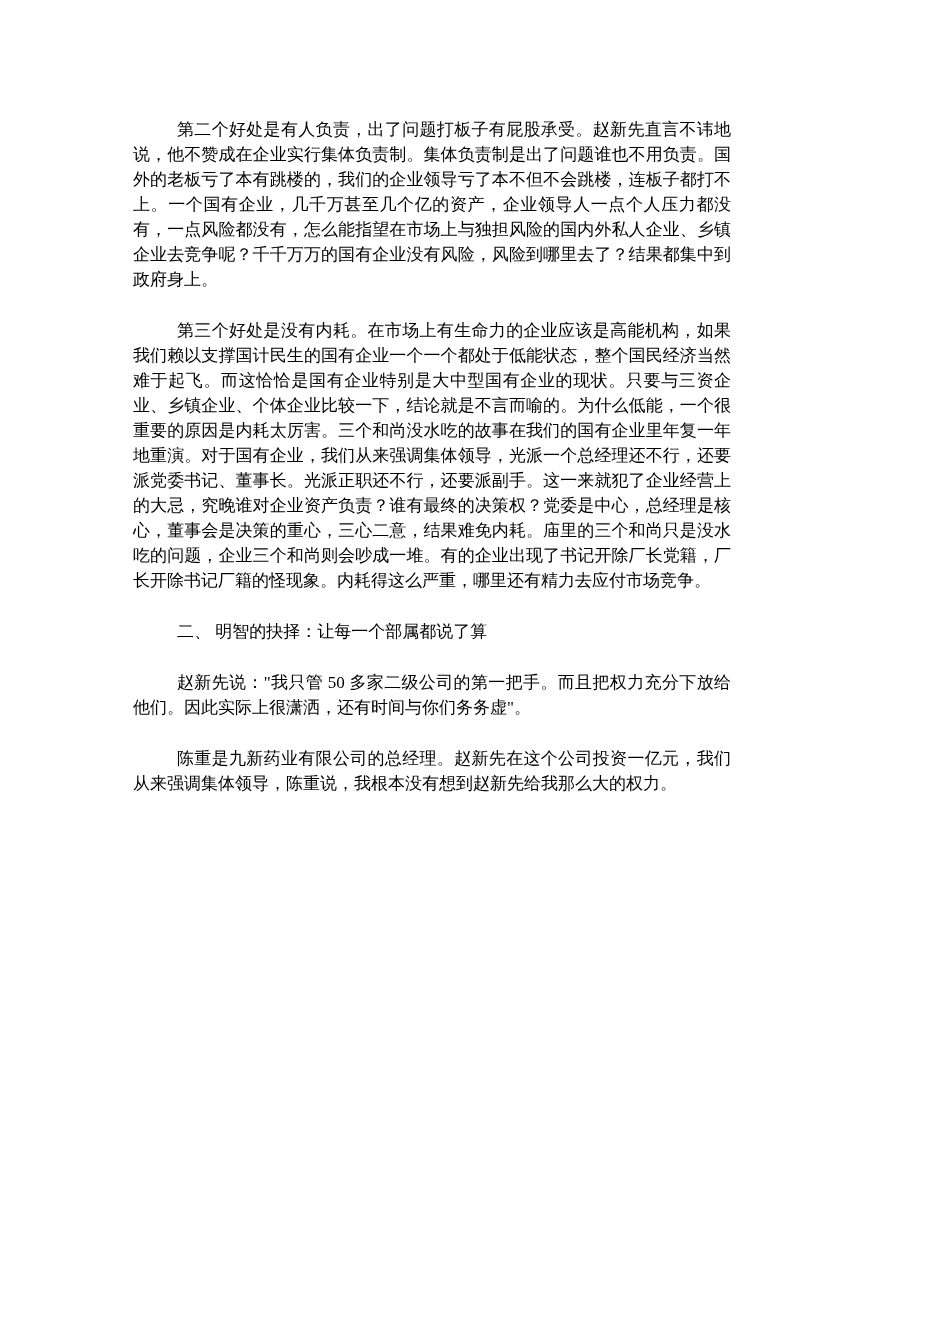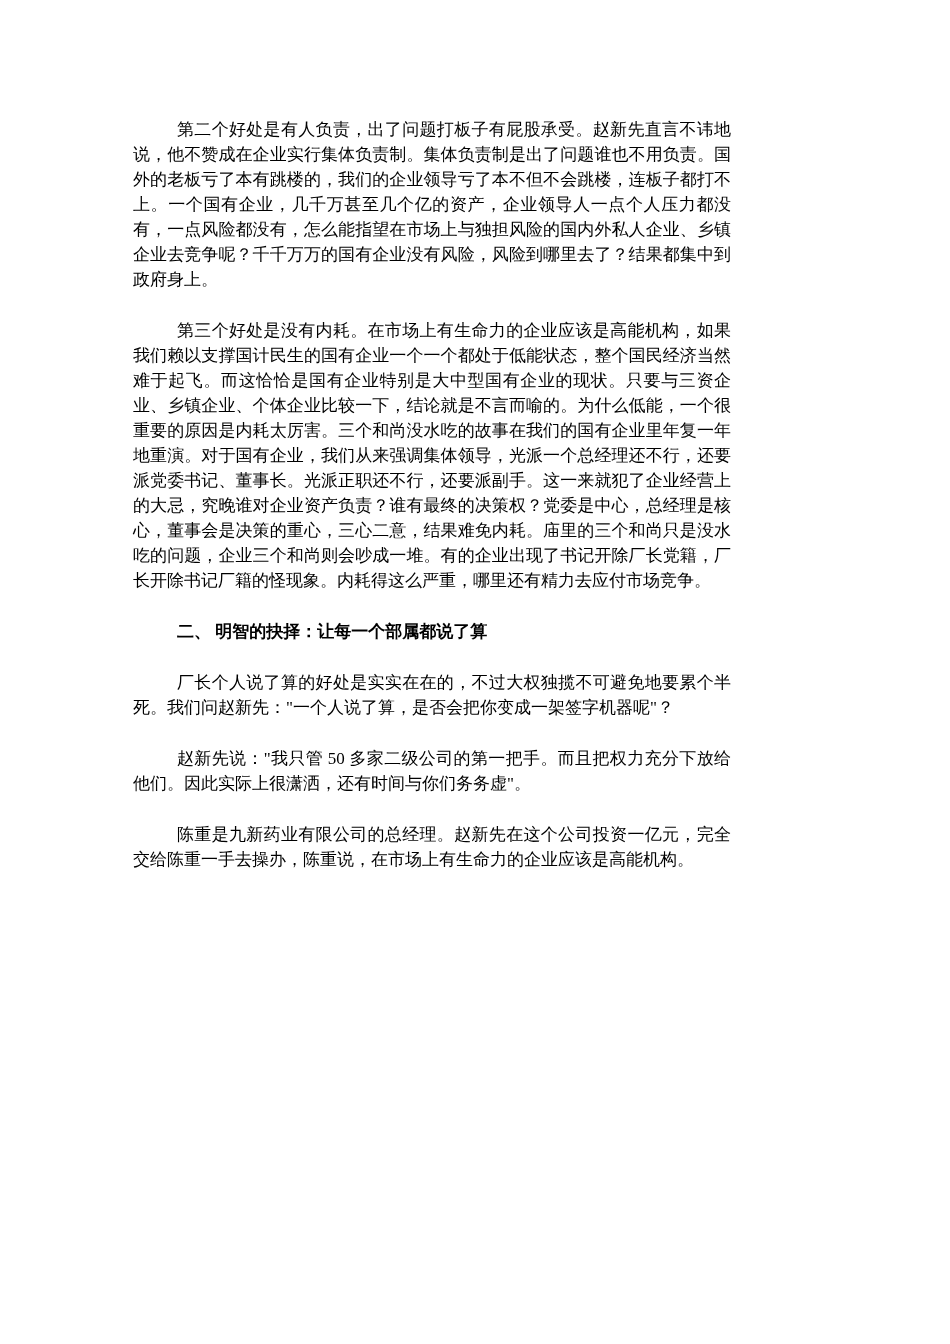--- a/index.html
+++ b/index.html
@@ -21,26 +21,25 @@
     text-align: justify;
     text-justify: inter-ideograph;
     overflow: hidden;
   }
   .para {
     margin: 0 0 26px 0;
     text-indent: 44px;
     word-break: break-all;
   }
   .heading {
-    font-weight: bold; 
+    font-weight: normal; 
   }
 </style>
 </head>
 <body>
 
 <div class="page">
   <p class="para">第二个好处是有人负责，出了问题打板子有屁股承受。赵新先直言不讳地说，他不赞成在企业实行集体负责制。集体负责制是出了问题谁也不用负责。国外的老板亏了本有跳楼的，我们的企业领导亏了本不但不会跳楼，连板子都打不上。一个国有企业，几千万甚至几个亿的资产，企业领导人一点个人压力都没有，一点风险都没有，怎么能指望在市场上与独担风险的国内外私人企业、乡镇企业去竞争呢？千千万万的国有企业没有风险，风险到哪里去了？结果都集中到政府身上。</p>
   <p class="para">第三个好处是没有内耗。在市场上有生命力的企业应该是高能机构，如果我们赖以支撑国计民生的国有企业一个一个都处于低能状态，整个国民经济当然难于起飞。而这恰恰是国有企业特别是大中型国有企业的现状。只要与三资企业、乡镇企业、个体企业比较一下，结论就是不言而喻的。为什么低能，一个很重要的原因是内耗太厉害。三个和尚没水吃的故事在我们的国有企业里年复一年地重演。对于国有企业，我们从来强调集体领导，光派一个总经理还不行，还要派党委书记、董事长。光派正职还不行，还要派副手。这一来就犯了企业经营上的大忌，究晚谁对企业资产负责？谁有最终的决策权？党委是中心，总经理是核心，董事会是决策的重心，三心二意，结果难免内耗。庙里的三个和尚只是没水吃的问题，企业三个和尚则会吵成一堆。有的企业出现了书记开除厂长党籍，厂长开除书记厂籍的怪现象。内耗得这么严重，哪里还有精力去应付市场竞争。</p>
   <p class="para heading">二、 明智的抉择：让每一个部属都说了算</p>
-  <p class="para">厂长个人说了算的好处是实实在在的，不过大权独揽不可避免地要累个半死。我们问赵新先："一个人说了算，是否会把你变成一架签字机器呢"？</p>
   <p class="para">赵新先说："我只管 50 多家二级公司的第一把手。而且把权力充分下放给他们。因此实际上很潇洒，还有时间与你们务务虚"。</p>
-  <p class="para">陈重是九新药业有限公司的总经理。赵新先在这个公司投资一亿元，完全交给陈重一手去操办，陈重说，在市场上有生命力的企业应该是高能机构。</p>
+  <p class="para">陈重是九新药业有限公司的总经理。赵新先在这个公司投资一亿元，我们从来强调集体领导，陈重说，我根本没有想到赵新先给我那么大的权力。</p>
 </div>
 
 </body></html>

